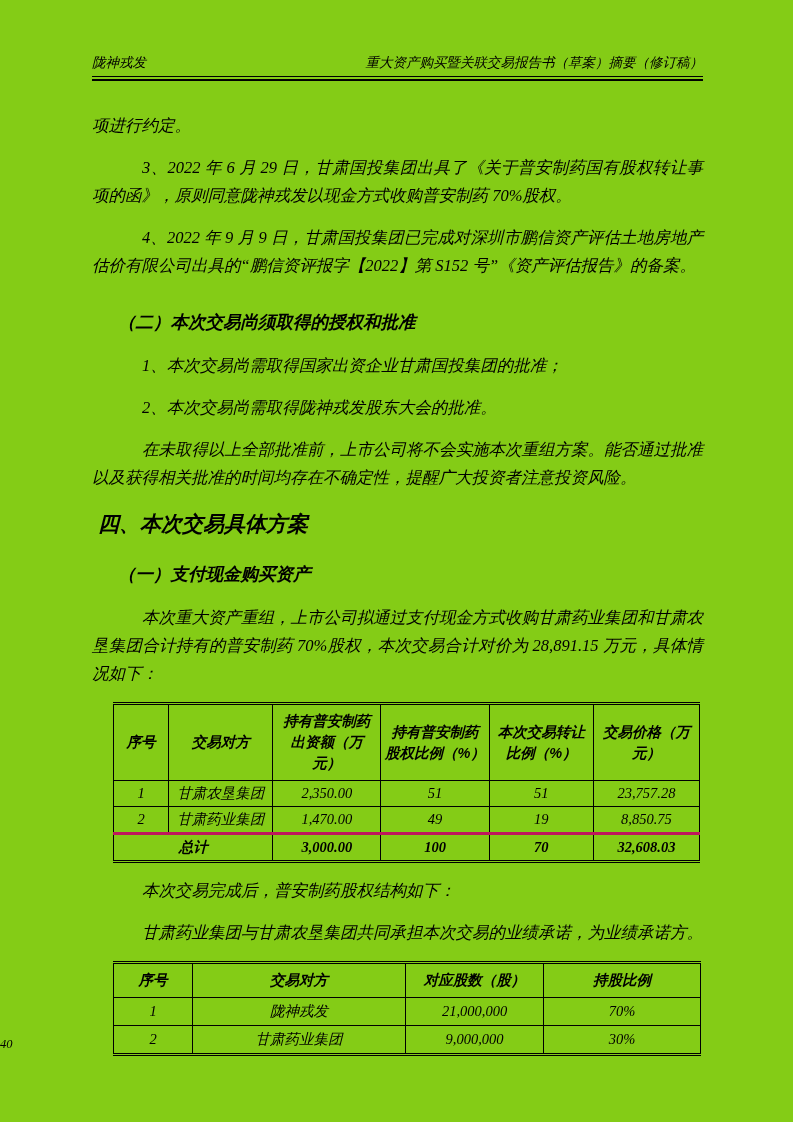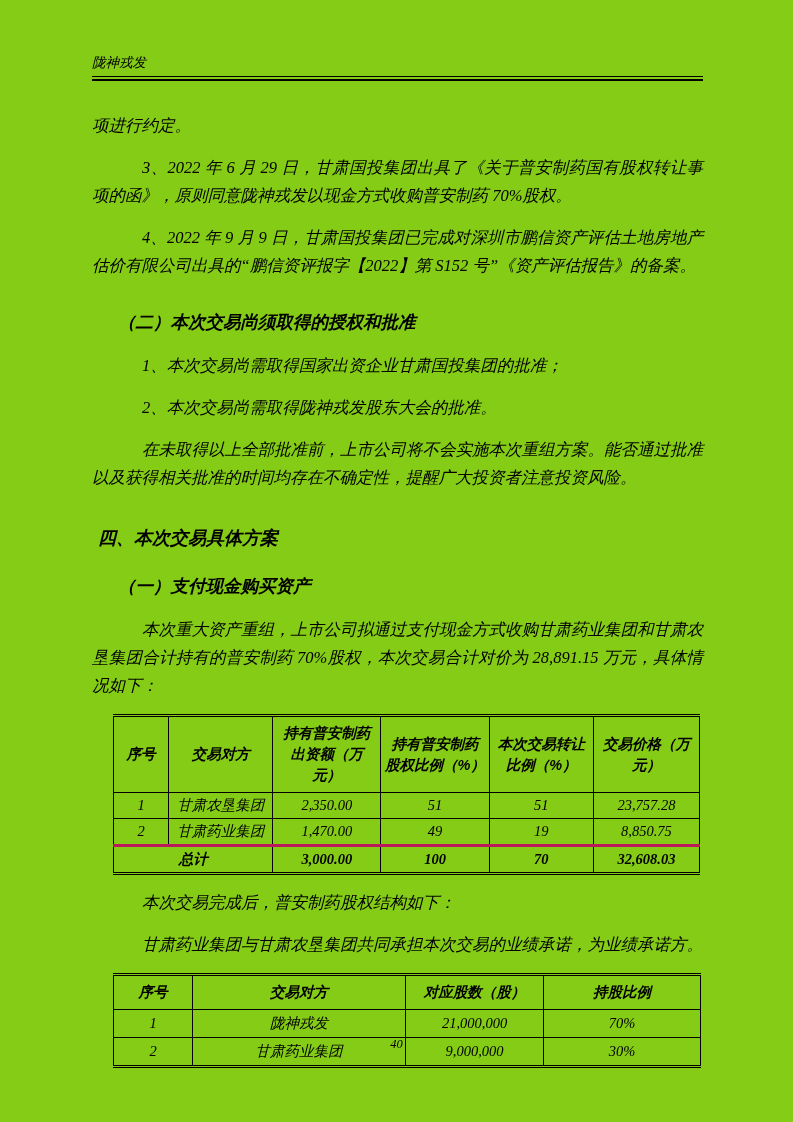--- a/index.html
+++ b/index.html
@@ -32,22 +32,22 @@
   p.body-para {
     font-size:16.5px; line-height:28px;
     text-align:justify;
     margin:14px 0;
     text-indent:50px;
   }
   p.no-indent { text-indent:0; }
   p.carryover { margin-top:26px; }
   h2.sec-main {
     font-family:"Liberation Sans","DejaVu Sans",sans-serif;
-    font-weight:bold; font-size:18px;
-    margin:34px 0 20px 6px;
+    font-weight:bold; font-size:21px;
+    margin:18px 0 20px 6px;
   }
   h3.sec-sub {
     font-family:"Liberation Sans","DejaVu Sans",sans-serif;
     font-weight:bold; font-size:17.5px;
     margin:30px 0 18px 26px;
   }
   h3.sec-sub-tight { margin-top:24px; }
   
   table.doc-table {
     width:587px; margin:8px 0 8px 21px;
@@ -80,30 +80,31 @@
   }
   tr.total-row td.total-label {
     font-family:"Liberation Sans","DejaVu Sans",sans-serif;
   }
   table.equity td { padding:3px 4px; }
   td.shares-right { text-align:right; padding-right:12px; }
   td.pct-right { text-align:right; padding-right:10px; }
   
   .page-footer {
     position:absolute; top:1037px; left:0; right:0;
-    text-align:center; font-size:12.5px;
+    font-size:12.5px;
   }
 </style>
 </head>
 <body>
 
 <div class="page">
 
   <div class="running-header">
     <span>陇神戎发</span>
+    <span>重大资产购买暨关联交易报告书（草案）摘要（修订稿）</span>
   </div>
   <div class="header-rule"></div>
 
   <div class="content">
 
     <p class="body-para no-indent carryover">项进行约定。</p>
 
     <p class="body-para">3、2022 年 6 月 29 日，甘肃国投集团出具了《关于普安制药国有股权转让事项的函》，原则同意陇神戎发以现金方式收购普安制药 70%股权。</p>
 
     <p class="body-para">4、2022 年 9 月 9 日，甘肃国投集团已完成对深圳市鹏信资产评估土地房地产估价有限公司出具的“鹏信资评报字【2022】第 S152 号”《资产评估报告》的备案。</p>

